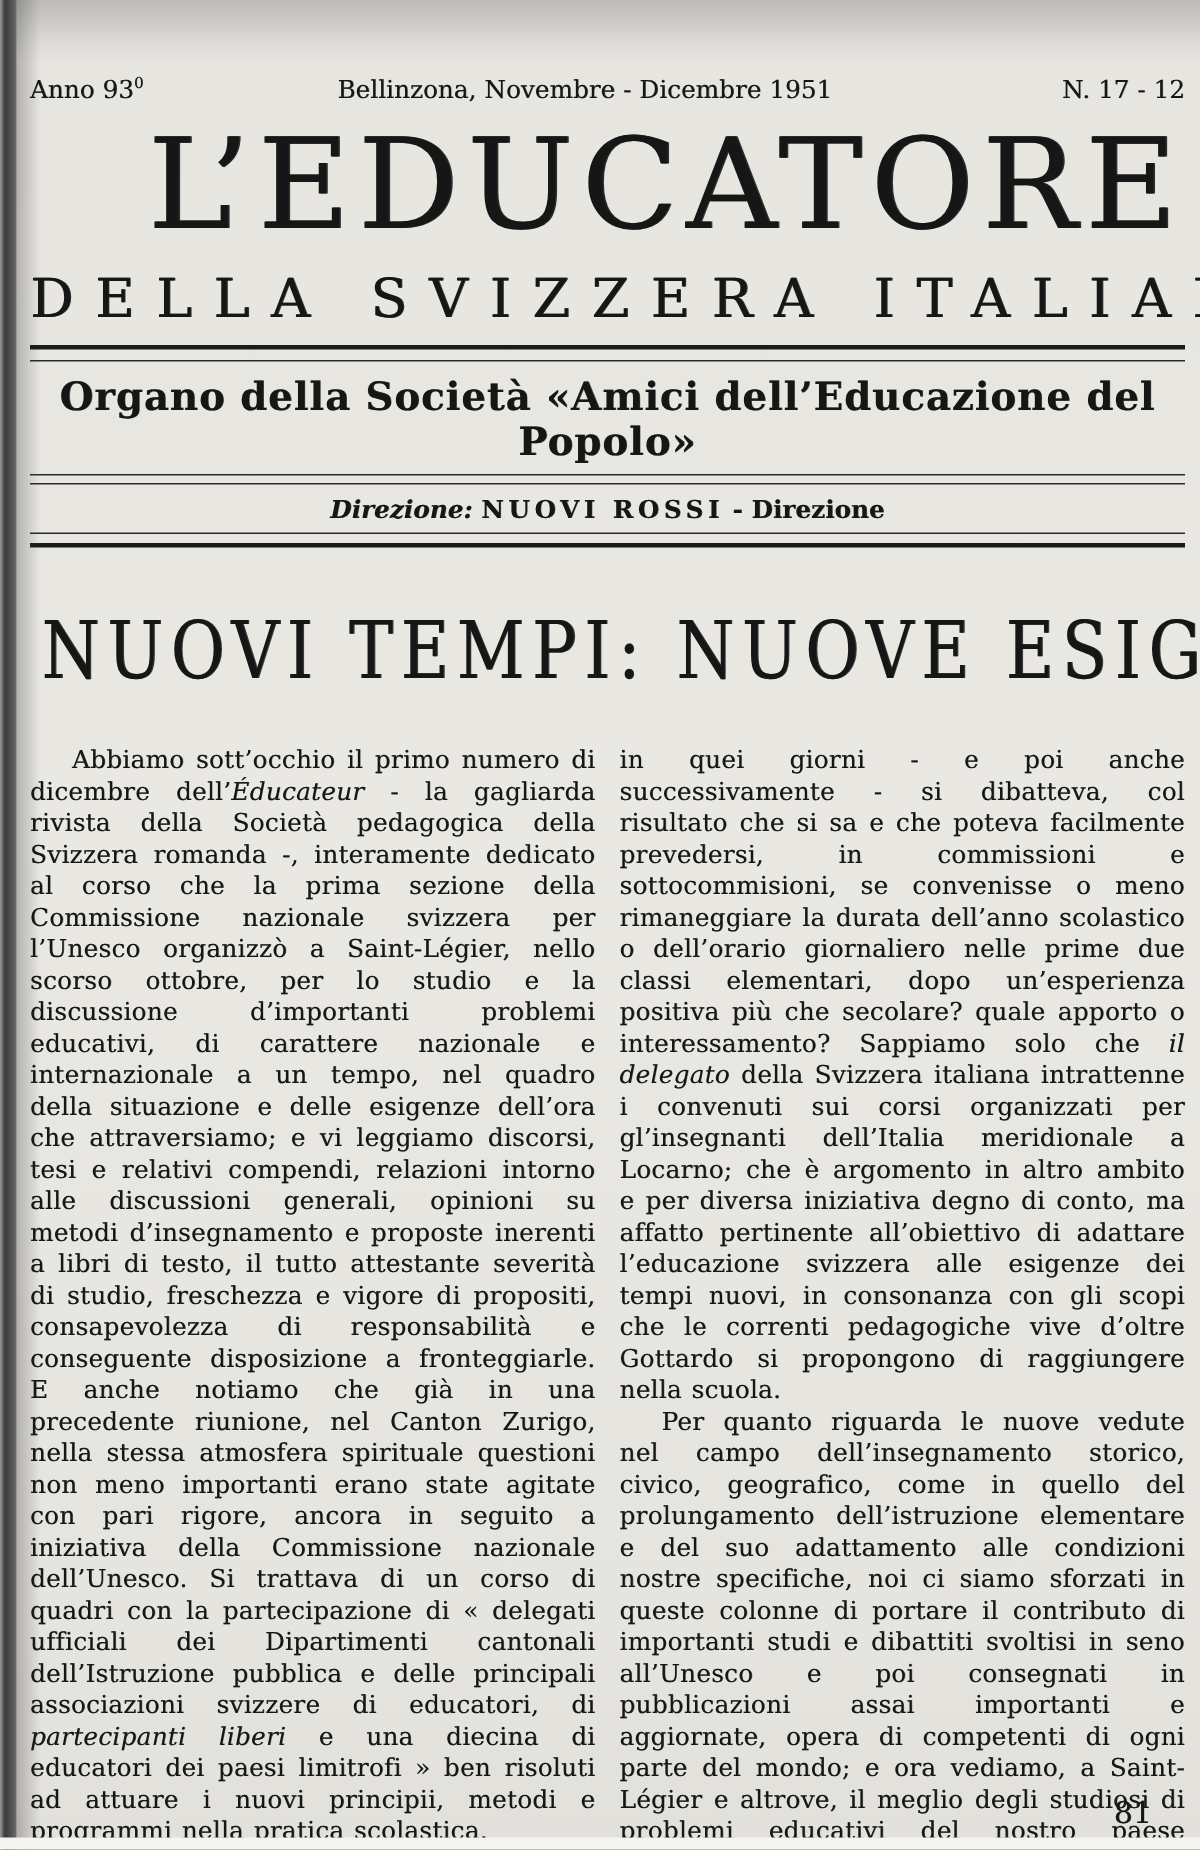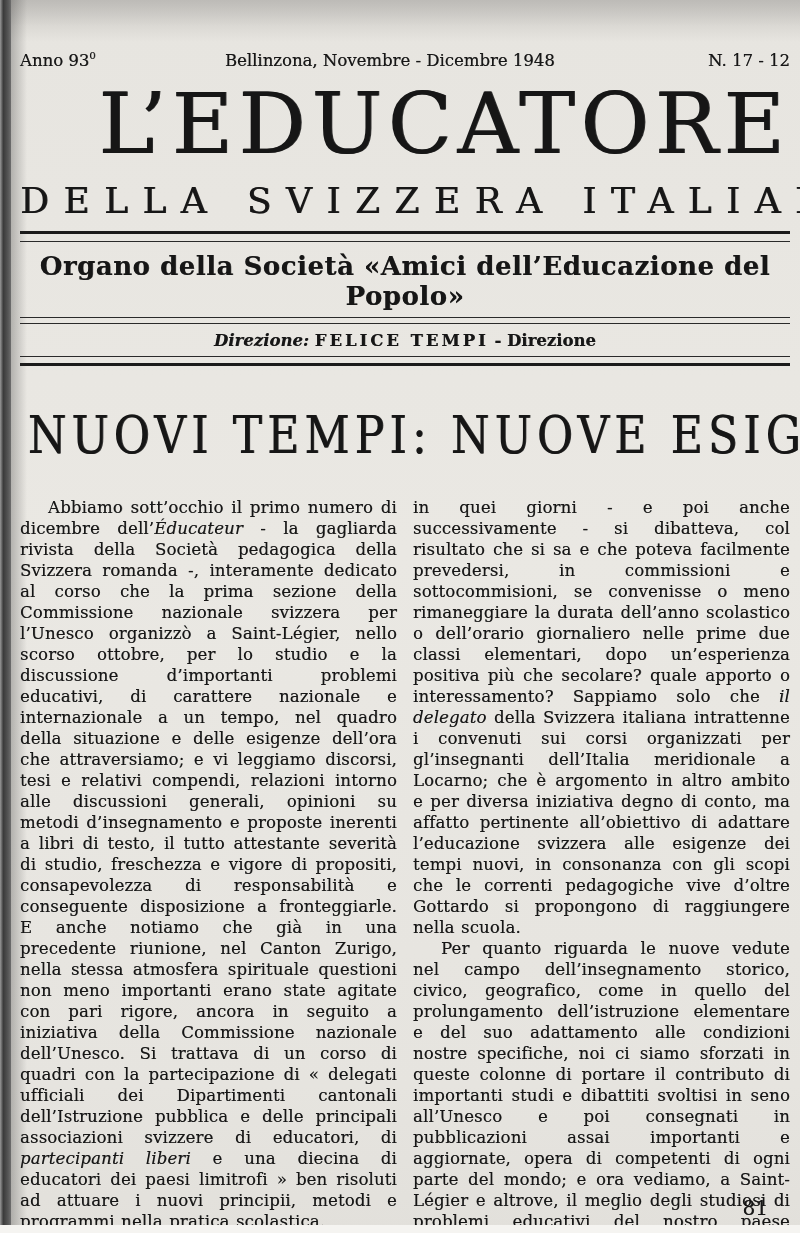--- a/index.html
+++ b/index.html
@@ -84,36 +84,36 @@
 </head>
 <body>
 
 <div class="page">
   <div class="top-shade"></div>
 
   <div class="content">
 
     <div class="issue-line ink">
       <span><span>Anno 93</span><sup>0</sup></span>
-      <span class="mid">Bellinzona, Novembre - Dicembre 1948</span>
+      <span class="mid">Bellinzona, Novembre - Dicembre 1951</span>
       <span>N. 17 - 12</span>
     </div>
 
     <div class="masthead-title">L’EDUCATORE</div>
     <div class="masthead-sub">DELLA SVIZZERA ITALIANA</div>
 
     <div class="rule rule-thick-thin"></div>
 
     <div class="organ-line ink">Organo della Società «Amici dell’Educazione del Popolo»</div>
 
     <div class="rule rule-thin-thin"></div>
 
     <div class="direction-line ink">
       <span class="dir-label">Direzione:</span>
-      <span class="director">FELICE TEMPI</span>
+      <span class="director">NUOVI ROSSI</span>
       <span>- Direzione</span>
     </div>
 
     <div class="rule rule-thin-thick"></div>
 
     <div class="article-title">NUOVI TEMPI: NUOVE ESIGENZE</div>
 
     <div class="columns">
       <div class="col">
           <p class="body-par indent"><span>Abbiamo sott’occhio il primo numero di dicembre dell’</span><i>Éducateur</i><span> - la gagliarda rivista della Società pedagogica della Svizzera romanda -, interamente dedicato al corso che la prima sezione della Commissione nazionale svizzera per l’Unesco organizzò a Saint-Légier, nello scorso ottobre, per lo studio e la discussione d’importanti problemi educativi, di carattere nazionale e internazionale a un tempo, nel quadro della situazione e delle esigenze dell’ora che attraversiamo; e vi leggiamo discorsi, tesi e relativi compendi, relazioni intorno alle discussioni generali, opinioni su metodi d’insegnamento e proposte inerenti a libri di testo, il tutto attestante severità di studio, freschezza e vigore di propositi, consapevolezza di responsabilità e conseguente disposizione a fronteggiarle. E anche notiamo che già in una precedente riunione, nel Canton Zurigo, nella stessa atmosfera spirituale questioni non meno importanti erano state agitate con pari rigore, ancora in seguito a iniziativa della Commissione nazionale dell’Unesco. Si trattava di un corso di quadri con la partecipazione di « delegati ufficiali dei Dipartimenti cantonali dell’Istruzione pubblica e delle principali associazioni svizzere di educatori, di </span><i>partecipanti liberi</i><span> e una diecina di educatori dei paesi limitrofi » ben risoluti ad attuare i nuovi principii, metodi e programmi nella pratica scolastica.</span></p>

